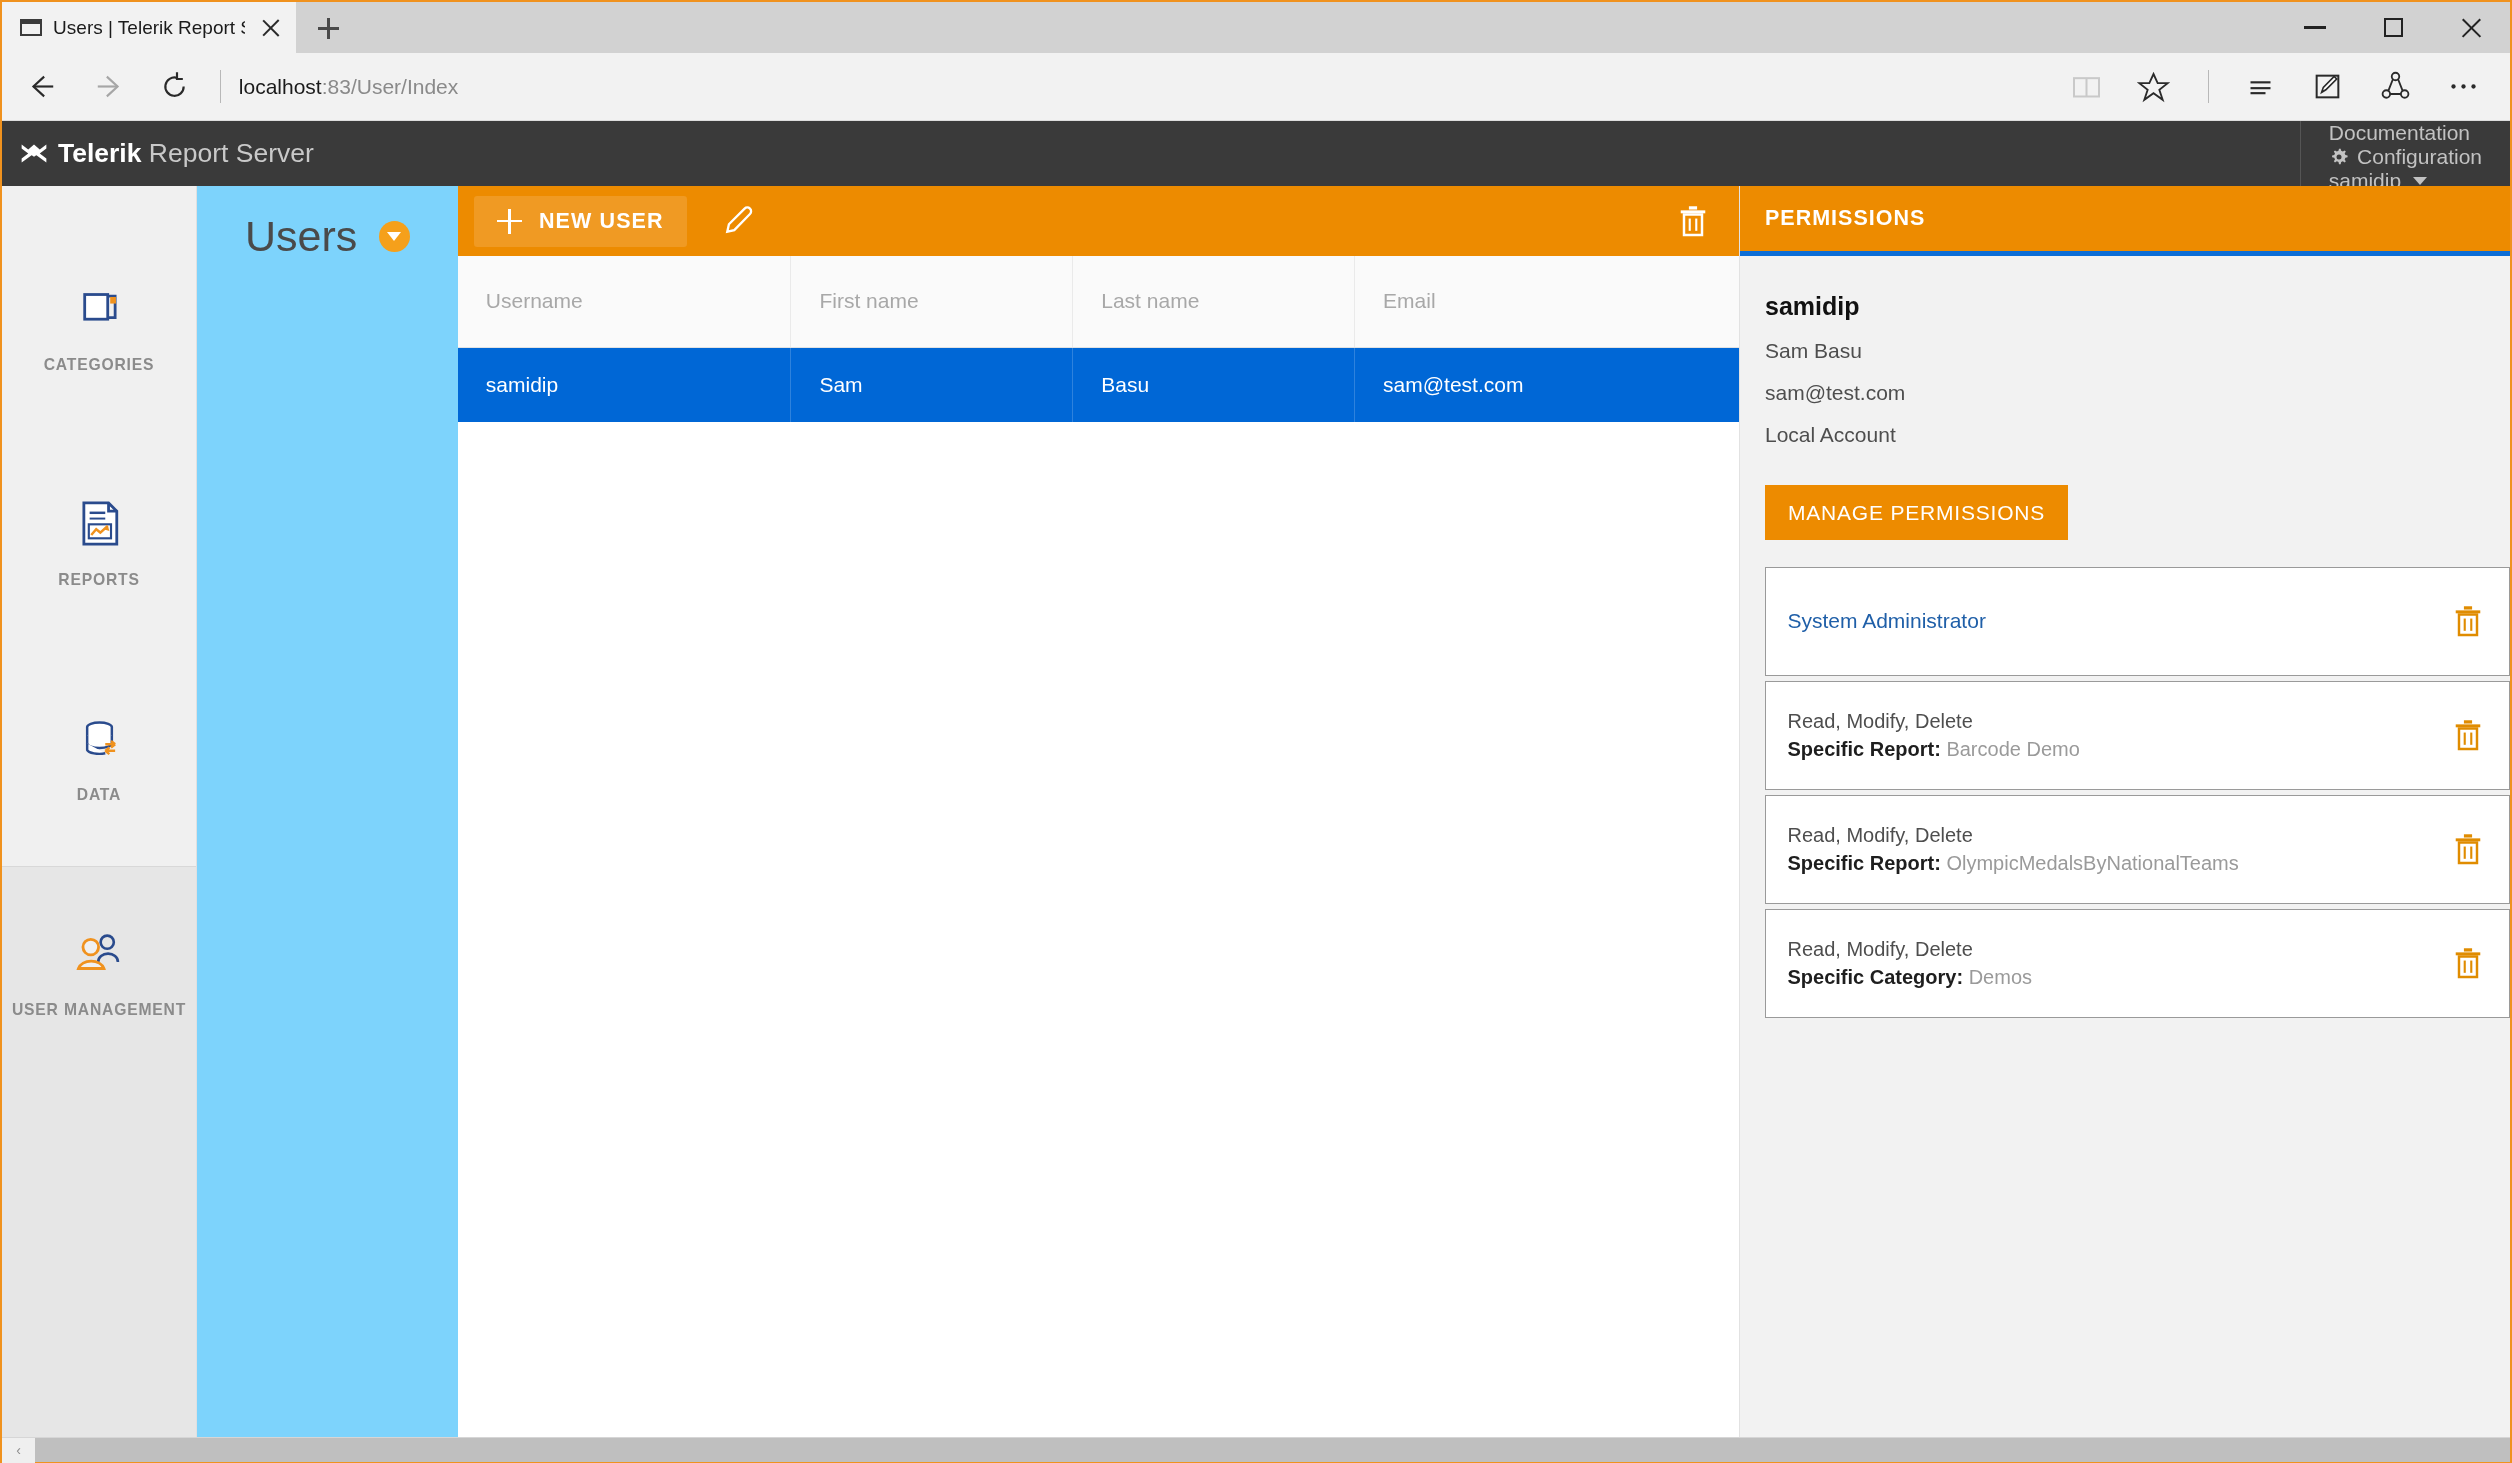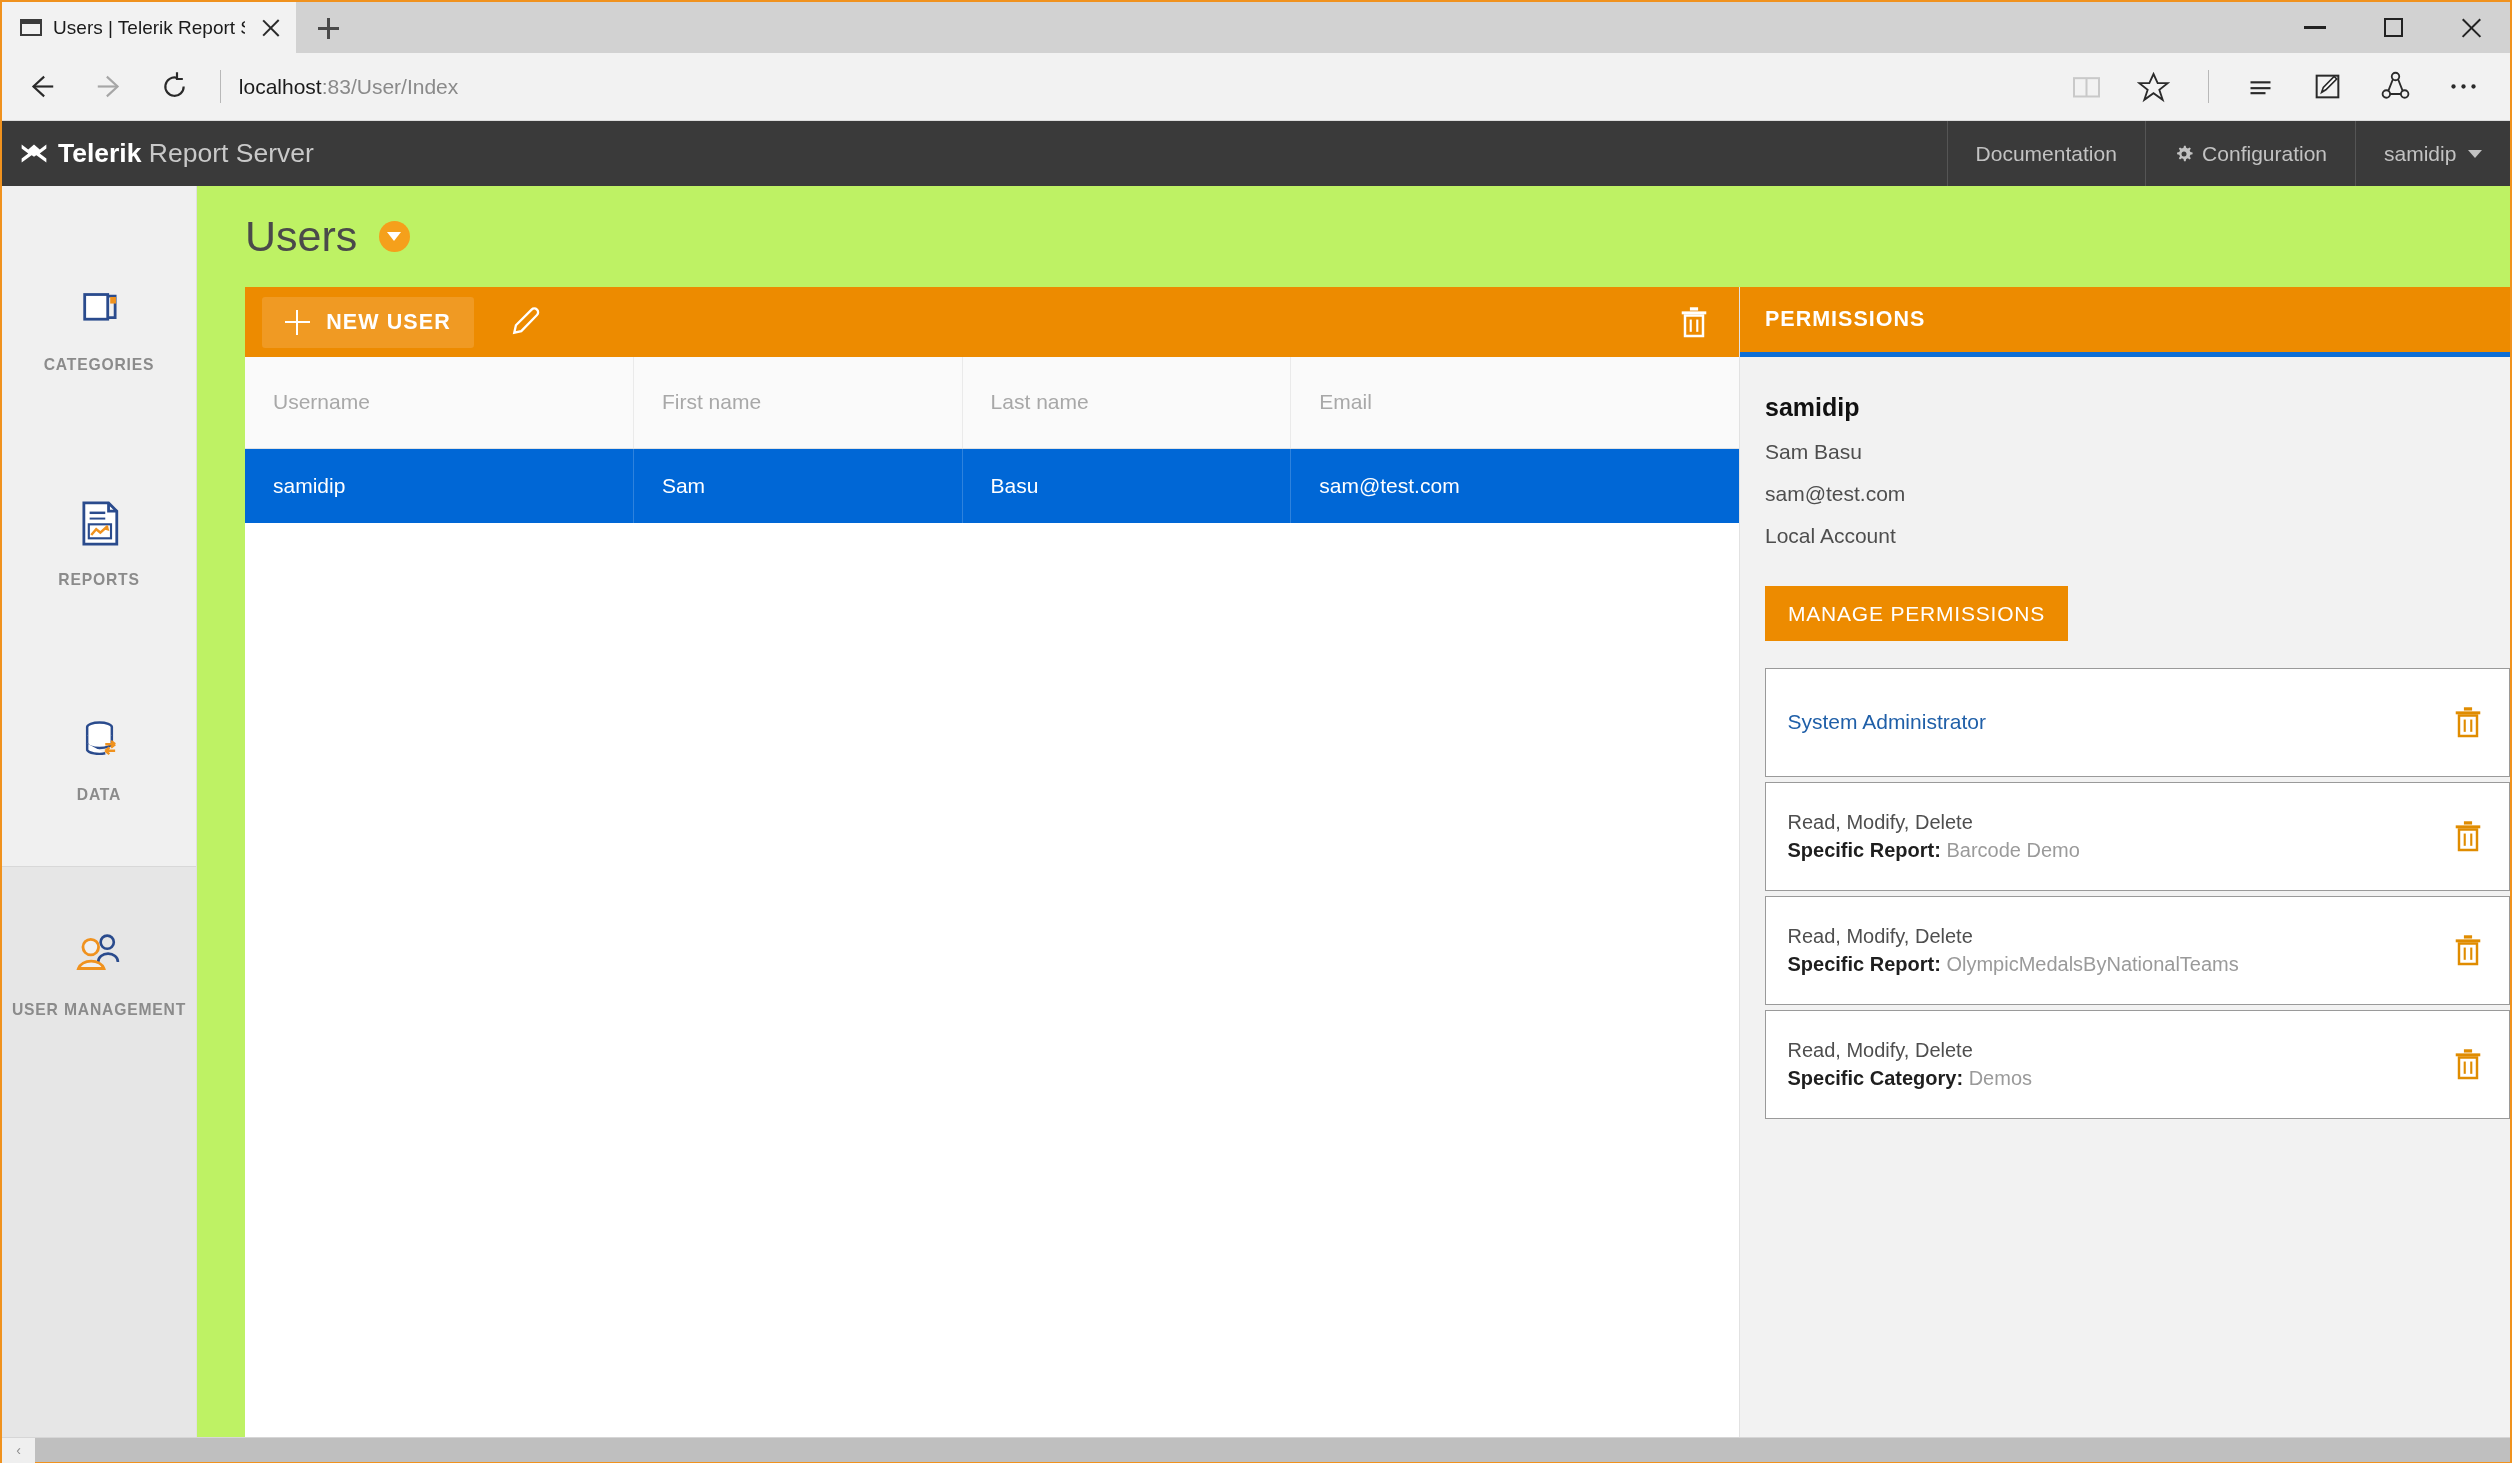--- a/index.html
+++ b/index.html
@@ -89,21 +89,21 @@
 
   
   #topbar {
     height: 65px; flex: 0 0 65px; background: #3a3a3a;
     display: flex; align-items: stretch; color: #c8c8c8;
   }
   #brand { display: flex; align-items: center; padding-left: 18px; gap: 10px; }
   #brand-text { font-size: 26.5px; white-space: nowrap; }
   #brand-text b { color: #ffffff; font-weight: bold; }
   #brand-text span { color: #c9c9c9; font-weight: normal; }
-  #topnav { margin-left: auto; display: flex; align-items: stretch; }
+  #topnav { margin-left: auto; display: flex; align-items: stretch; flex-direction: column; }
   .topnav-item {
     display: flex; align-items: center; gap: 8.3px;
     padding: 0 28px; font-size: 21px; color: #c2c2c2;
     border-left: 0.8px solid #555; cursor: pointer;
   }
   .caret-down {
     width: 0; height: 0;
     border-left: 7.5px solid transparent; border-right: 7.5px solid transparent;
     border-top: 8.3px solid #c2c2c2; margin-left: 3.3px;
   }
@@ -119,21 +119,21 @@
   .side-item {
     height: 215px; display: flex; flex-direction: column;
     align-items: center; justify-content: center; gap: 21.5px;
     cursor: pointer;
   }
   .side-item.active { background: #e6e6e6; border-top: 0.8px solid #d8d8d8; }
   .side-label { font-size: 15.7px; color: #8b8b8b; letter-spacing: 0.8px; font-weight: bold; }
   #sidebar-spacer-top { flex: 0 0 35px; }
   #sidebar-rest { flex: 1 1 auto; background: #e6e6e6; }
 
-  #content { flex: 1 1 auto; display: flex; flex-direction: column; min-width: 0; background: #bef264; }
+  #content { flex: 1 1 auto; display: flex; flex-direction: row; min-width: 0; background: #7dd3fc; }
 
   #page-header { height: 101px; flex: 0 0 101px; display: flex; align-items: center; padding-left: 48px; gap: 21.5px; }
   #page-title { font-size: 43px; color: #4a4a4a; }
   #title-dropdown {
     width: 31px; height: 31px; border-radius: 50%; background: #f5a01b;
     display: flex; align-items: center; justify-content: center; cursor: pointer;
   }
   #title-dropdown i {
     width: 0; height: 0; display: block;
     border-left: 7.5px solid transparent; border-right: 7.5px solid transparent;

